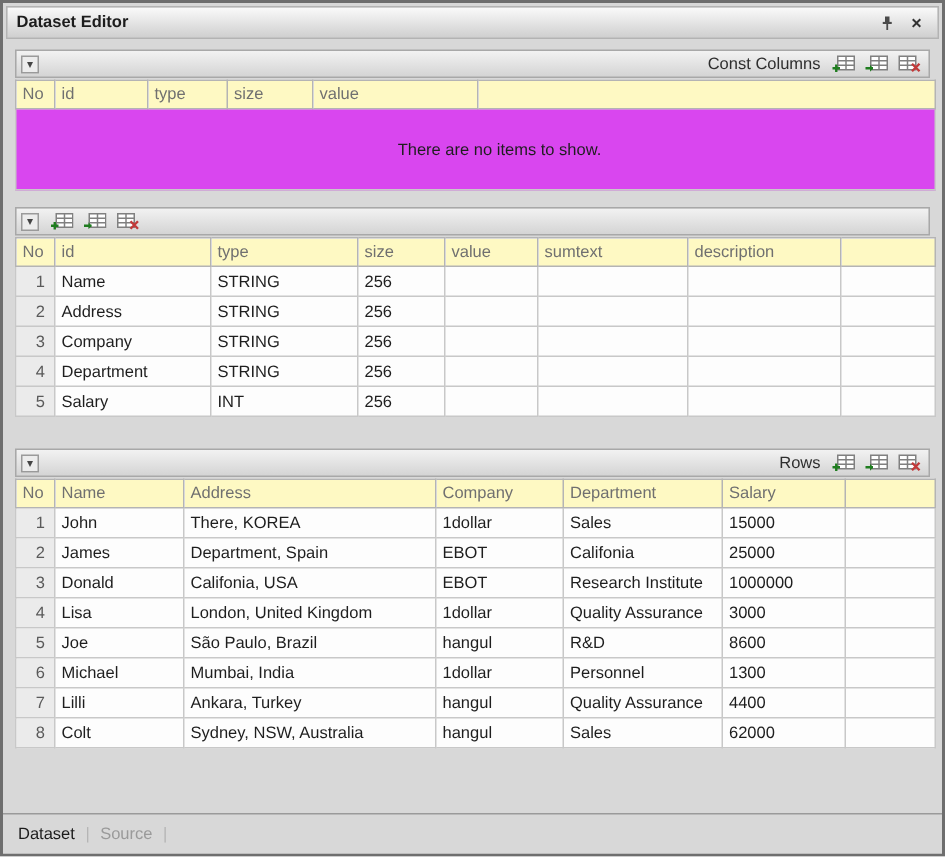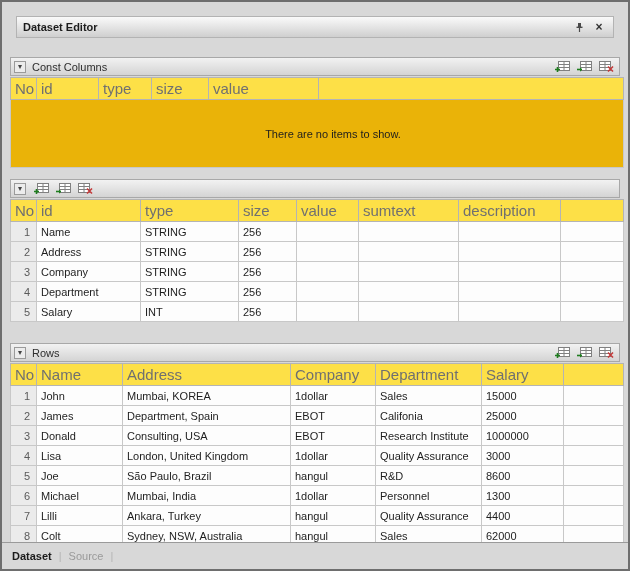--- a/index.html
+++ b/index.html
@@ -5,21 +5,21 @@
   html,body{margin:0;padding:0;background:#ffffff;}
   .window{
     width:630px;height:571px;box-sizing:border-box;
     border:2px solid #6e6e6e;background:#d8d8d8;
     display:flex;flex-direction:column;
     font-family:"Liberation Sans","DejaVu Sans",sans-serif;
     font-size:11px;color:#222;position:relative;
   }
   
   .titlebar{
-    margin:14px;height:20px;flex:0 0 auto;
+    margin:2px;height:20px;flex:0 0 auto;
     background:linear-gradient(#fafafa,#cfcfcf);
     border:1px solid #b3b3b3;
     display:flex;align-items:center;padding:0 6px;gap:4px;
   }
   .titlebar .title{font-weight:bold;color:#1c1c1c;flex:1;}
   .tb-btn{
     width:16px;height:15px;display:flex;align-items:center;justify-content:center;
     color:#3c3c3c;cursor:default;flex:0 0 auto;
   }
   .tb-btn .x{font-size:12px;font-weight:bold;line-height:1;color:#333;}
@@ -31,48 +31,48 @@
     background:linear-gradient(#f2f2f2,#d4d4d4);
     border:1px solid #a8a8a8;
     display:flex;align-items:center;gap:6px;padding:0 3px;
     margin-bottom:1px;
   }
   .collapse-btn{
     width:12px;height:12px;box-sizing:border-box;border:1px solid #9a9a9a;
     background:#ececec;display:flex;align-items:center;justify-content:center;
     font-size:8px;line-height:1;color:#444;flex:0 0 auto;
   }
-  .section-title{color:#2e2e2e;flex:1;}
+  .section-title{color:#2e2e2e;flex:1;text-align:right;}
   .grid-toolbar{display:flex;gap:5px;align-items:center;padding-right:2px;}
   .gt-btn{width:17px;height:14px;display:flex;align-items:center;justify-content:center;}
   
   table.grid{border-collapse:collapse;table-layout:fixed;width:614px;background:#fff;}
   table.grid th{
-    background:#fde047;color:#707070;font-weight:normal;text-align:left;
-    padding:2px 4px;border:1px solid #b4b4b4;height:14px;font-size:15px;
+    background:#fef9c3;color:#707070;font-weight:normal;text-align:left;
+    padding:2px 4px;border:1px solid #b4b4b4;height:14px;font-size:11px;
     overflow:hidden;white-space:nowrap;
   }
   table.grid td{
     background:#fdfdfd;color:#1e1e1e;padding:2px 4px;border:1px solid #c8c8c8;
     height:15px;font-size:11px;overflow:hidden;white-space:nowrap;
   }
   table.grid td.no{background:#ebebeb;color:#5a5a5a;text-align:right;padding-right:6px;}
   .empty-body{
-    width:614px;height:68px;box-sizing:border-box;background:#eab308;
+    width:614px;height:54px;box-sizing:border-box;background:#d946ef;
     border:1px solid #c8c8c8;border-top:none;
     display:flex;align-items:center;justify-content:center;color:#1e1e1e;padding-left:32px;
   }
   .gap-s{height:11px;flex:0 0 auto;}
   .gap-m{height:21px;flex:0 0 auto;}
   
   .footer{
     flex:0 0 auto;height:26px;border-top:1px solid #9a9a9a;
     display:flex;align-items:center;padding:0 10px;gap:7px;background:#d8d8d8;
   }
-  .footer .tab-active{font-weight:bold;color:#1c1c1c;}
+  .footer .tab-active{font-weight:normal;color:#1c1c1c;}
   .footer .tab-inactive{color:#9a9a9a;}
   .footer .sep{color:#b5b5b5;}
 </style>
 </head>
 <body>
 
 <div class="window">
 
   <div class="titlebar">
     <span class="title">Dataset Editor</span>
@@ -325,39 +325,39 @@
             <th>Company</th>
             <th>Department</th>
             <th>Salary</th>
             <th></th>
           </tr>
         </thead>
         <tbody>
           <tr>
             <td class="no">1</td>
             <td>John</td>
-            <td>Mumbai, KOREA</td>
+            <td>There, KOREA</td>
             <td>1dollar</td>
             <td>Sales</td>
             <td>15000</td>
             <td></td>
           </tr>
           <tr>
             <td class="no">2</td>
             <td>James</td>
             <td>Department, Spain</td>
             <td>EBOT</td>
             <td>Califonia</td>
             <td>25000</td>
             <td></td>
           </tr>
           <tr>
             <td class="no">3</td>
             <td>Donald</td>
-            <td>Consulting, USA</td>
+            <td>Califonia, USA</td>
             <td>EBOT</td>
             <td>Research Institute</td>
             <td>1000000</td>
             <td></td>
           </tr>
           <tr>
             <td class="no">4</td>
             <td>Lisa</td>
             <td>London, United Kingdom</td>
             <td>1dollar</td>

